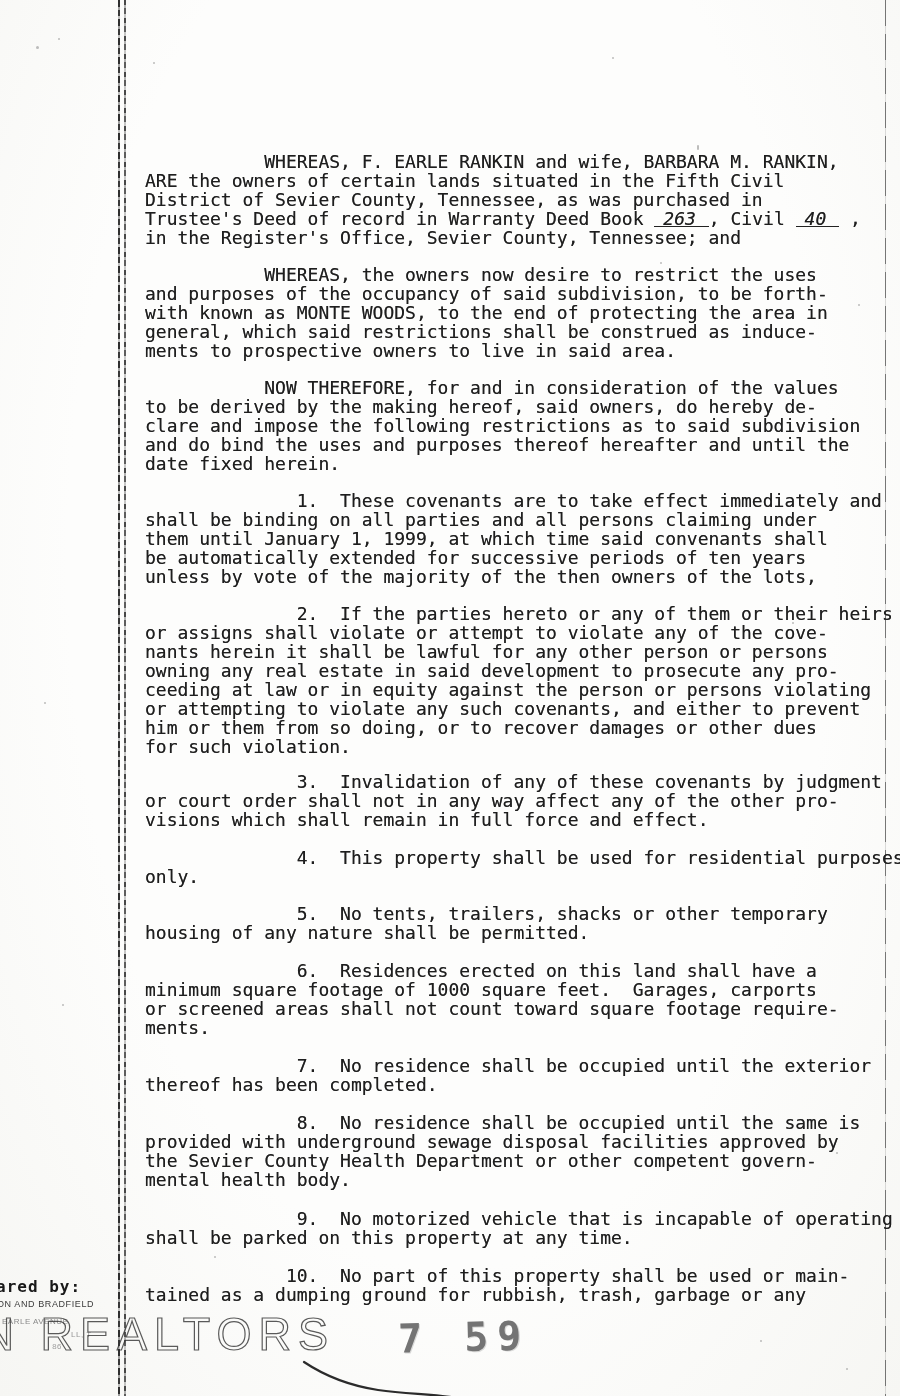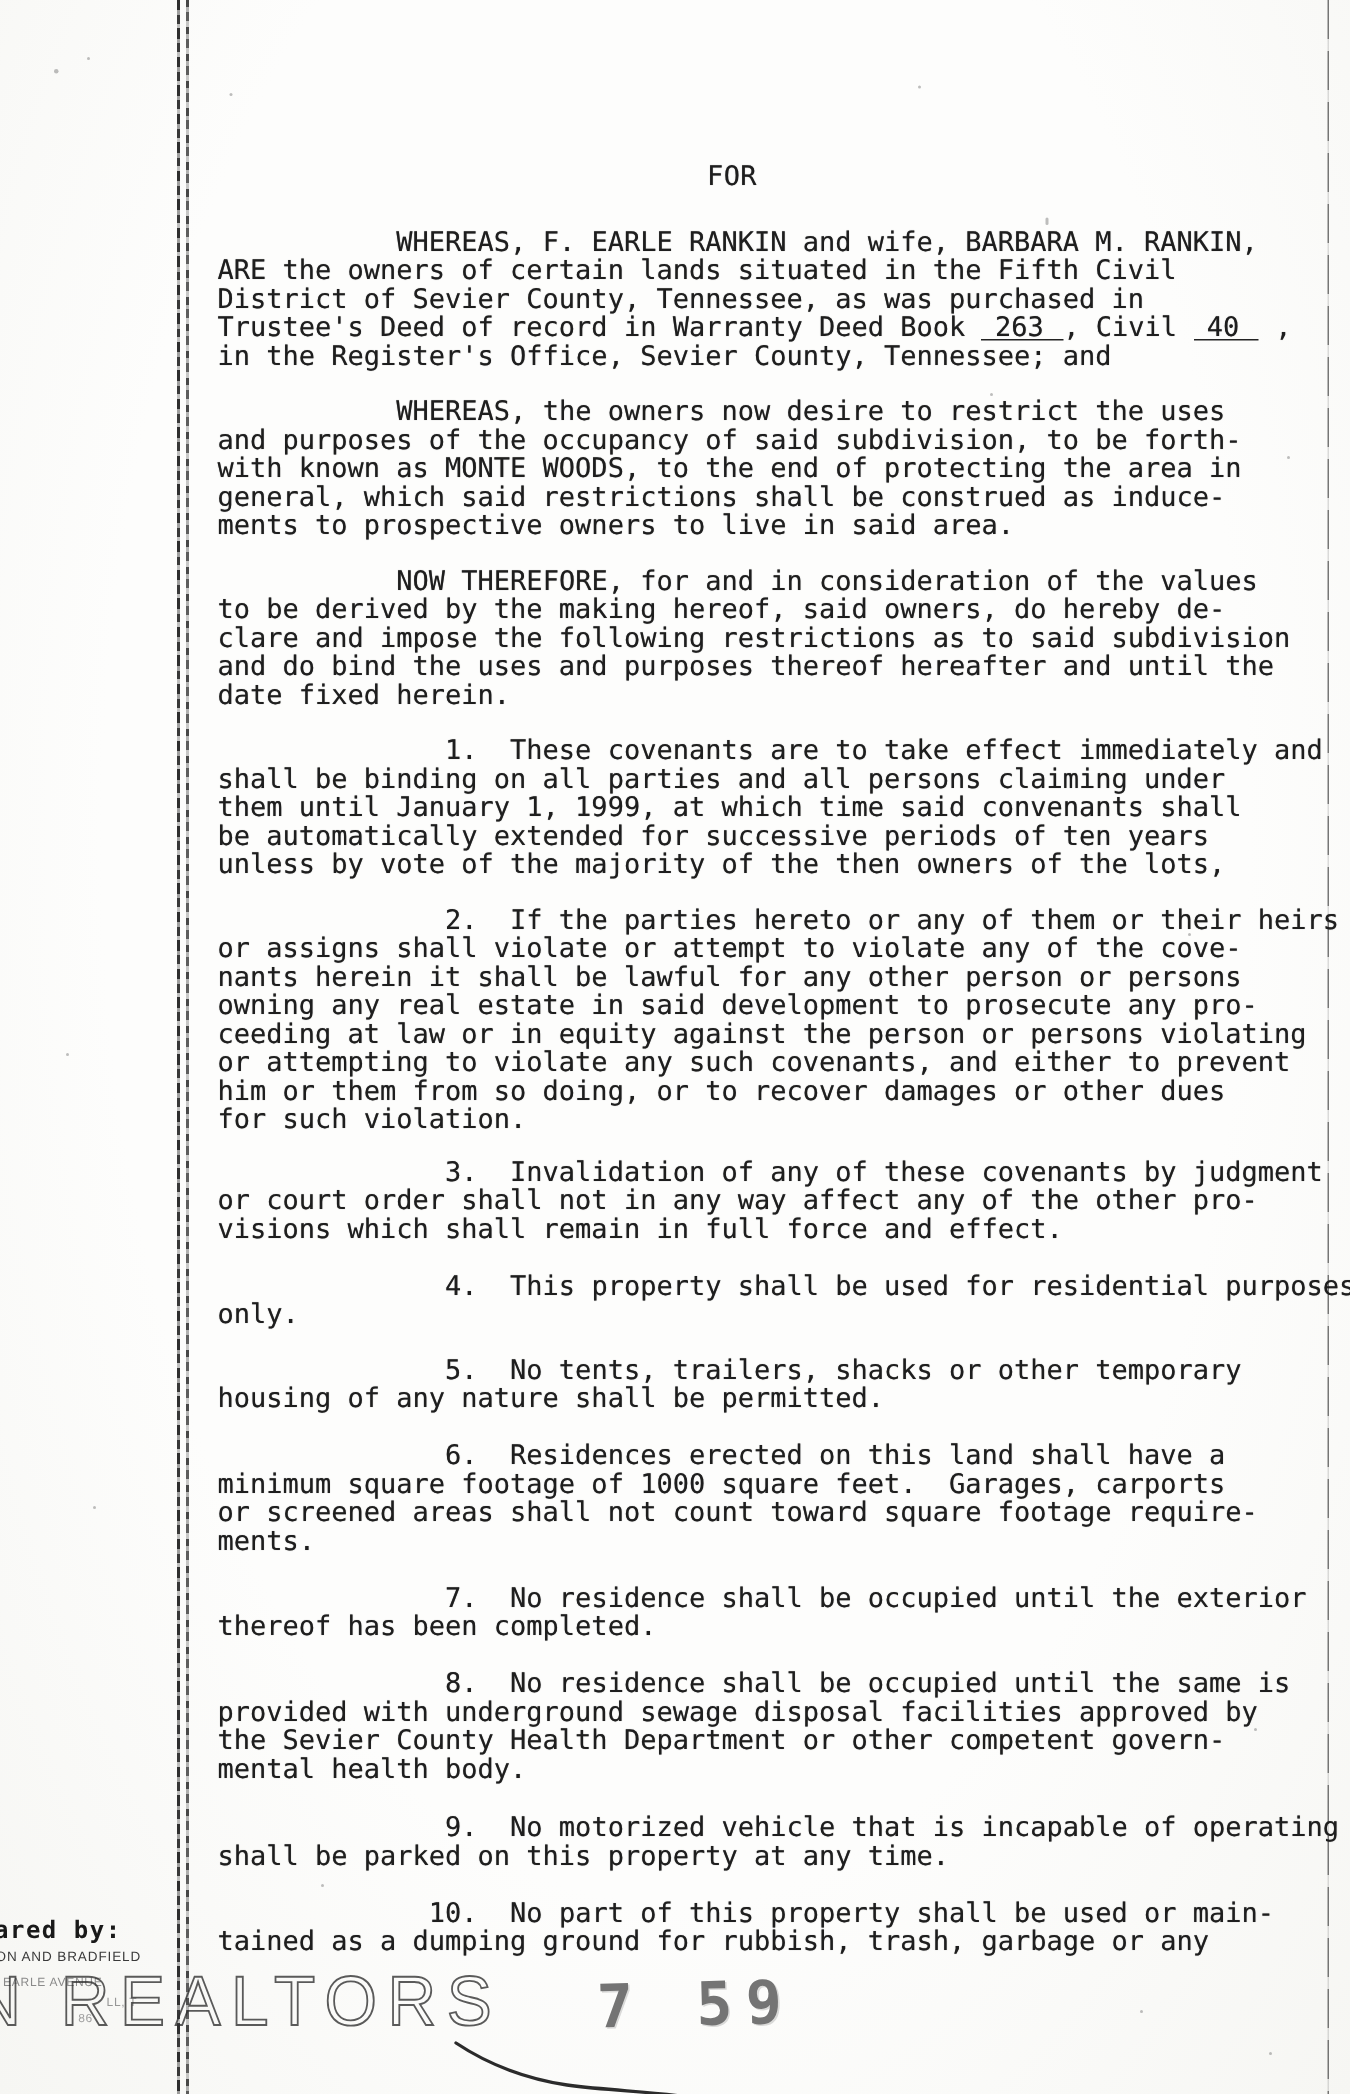--- a/index.html
+++ b/index.html
@@ -18,21 +18,21 @@
     background:repeating-linear-gradient(to bottom, rgba(40,40,40,.85) 0 5px, rgba(40,40,40,.35) 5px 8px, rgba(40,40,40,.75) 8px 14px, rgba(40,40,40,.25) 14px 18px);}
   .rule-right{left:885px;width:1px;opacity:.75;
     background:repeating-linear-gradient(to bottom, rgba(30,30,30,.8) 0 26px, rgba(30,30,30,.2) 26px 34px);}
   
   .tw{color:#1e1e1e;font-size:18px;line-height:19px;white-space:pre-wrap;
       text-shadow:0 0 .5px rgba(30,30,30,.65);}
   .title-block{position:absolute;left:130px;top:22px;width:716px;text-align:center;}
   .title-line{letter-spacing:.3px;}
   .title-gap{height:10px;}
   .para{position:absolute;left:145px;width:762px;}
-  .blank{display:inline-block;border-bottom:1.5px solid #222;padding:0 13px 0 9px;line-height:15px;}
+  .blank{display:inline-block;border-bottom:1.5px solid #222;padding:0 13px 0 9px;line-height:15px;font-style:italic;}
   
   .stamp-prep1{position:absolute;left:-4px;top:1277px;font-size:16px;font-weight:bold;color:#191919;letter-spacing:1px;}
   .stamp-prep2{position:absolute;left:-3px;top:1299px;font-size:9px;color:#3a3a3a;letter-spacing:.6px;font-family:"Liberation Sans",sans-serif;}
   .stamp-prep3{position:absolute;left:2px;top:1317px;font-size:8px;color:#8a8a8a;letter-spacing:.5px;font-family:"Liberation Sans",sans-serif;}
   .stamp-prep4{position:absolute;left:26px;top:1330px;font-size:8px;color:#979797;letter-spacing:.5px;font-family:"Liberation Sans",sans-serif;margin-left:45px;}
   .stamp-prep5{position:absolute;left:52px;top:1342px;font-size:8px;color:#a0a0a0;font-family:Liberation Mono, monospace;}
   
   .watermark{position:absolute;left:-38px;top:1308px;height:48px;
     font-family:"Liberation Sans",sans-serif;font-size:45px;font-weight:400;letter-spacing:7px;
     color:rgba(255,255,255,.06);-webkit-text-stroke:1.2px rgba(45,45,45,.78);
@@ -49,21 +49,20 @@
 <body>
 
 <div class="page">
 
   <div class="rule-v rule-left-a"></div>
   <div class="rule-v rule-left-b"></div>
   <div class="rule-v rule-right"></div>
 
   <div class="title-block tw">
     <div class="title-gap"></div>
-    <div class="title-line">FOR</div>
     <div class="title-gap"></div>
   </div>
 
   <div class="para tw" style="top:152px"><span>           WHEREAS, F. EARLE RANKIN and wife, BARBARA M. RANKIN,
 ARE the owners of certain lands situated in the Fifth Civil
 District of Sevier County, Tennessee, as was purchased in
 Trustee's Deed of record in Warranty Deed Book </span><span class="blank">263</span><span>, Civil </span><span class="blank">40</span><span> ,
 in the Register's Office, Sevier County, Tennessee; and</span></div>
 
   <div class="para tw" style="top:265px">           WHEREAS, the owners now desire to restrict the uses

